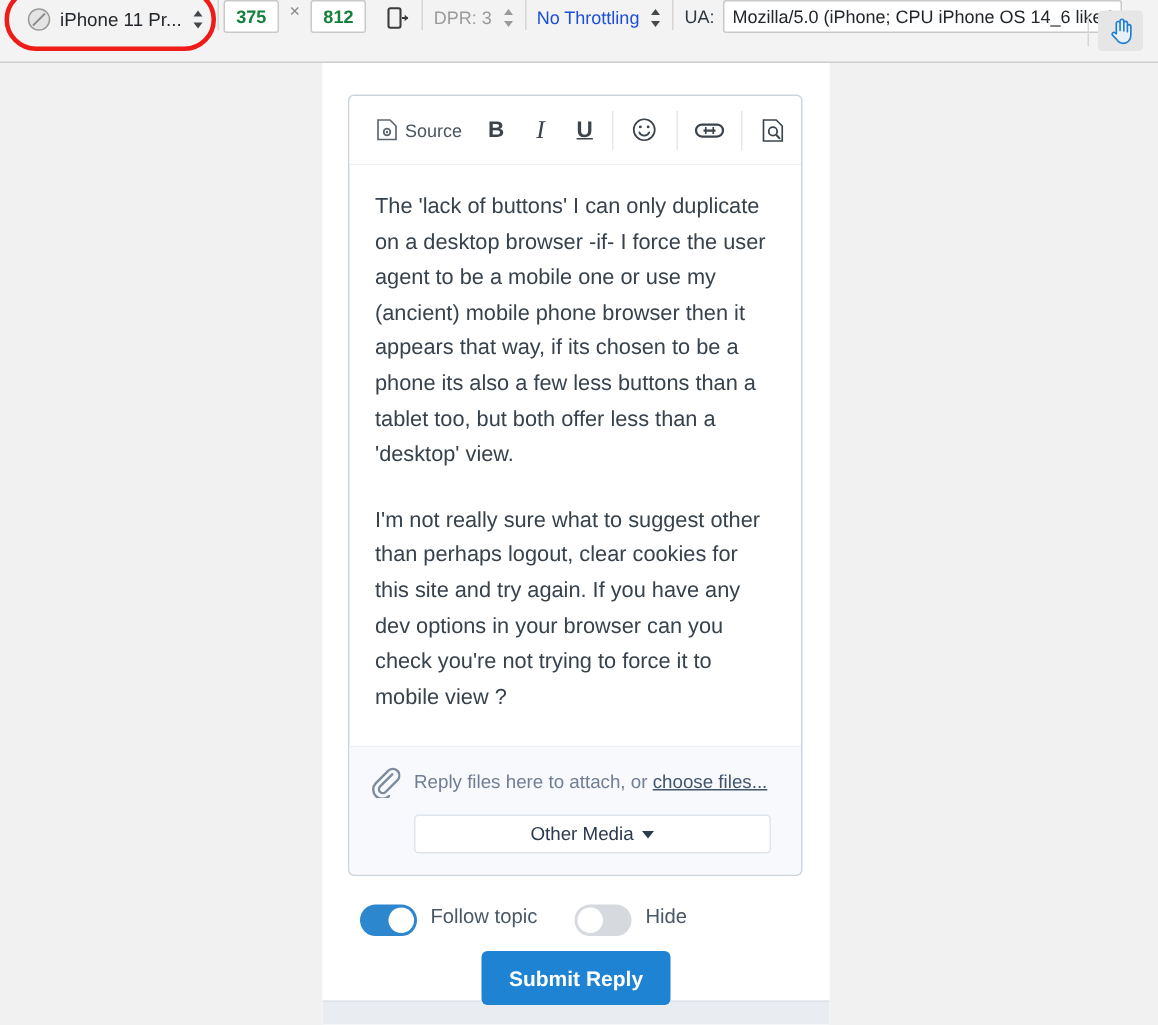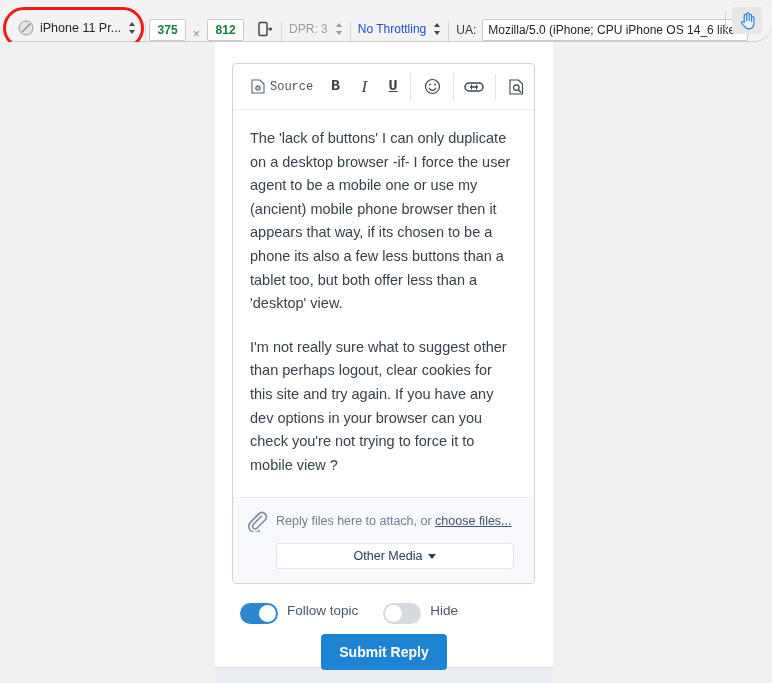--- a/index.html
+++ b/index.html
@@ -9,22 +9,22 @@
     background: #f1f1f1;
     overflow: hidden;
   }
 
   
   .device-toolbar {
     position: absolute; left: 0; top: 0;
     width: 772px; height: 42px;
     background: #f3f3f3;
     border-bottom: 1px solid #cdcdcd;
-    display: flex; align-items: flex-end;
-    font-size: 12px; color: #303942; border-radius: 18px;
+    display: flex; align-items: flex-start;
+    font-size: 12px; color: #303942;
   }
   .tb-sep {
     width: 1px; height: 20px; background: #d6d6d6;
     margin: 0 3px; flex: none;
   }
 
   .device-select-wrap {
     position: relative;
     display: flex; align-items: center;
     height: 26px; margin-left: 14px; padding: 0 6px 0 4px;
@@ -118,21 +118,21 @@
   }
   .editor-toolbar {
     height: 46px; display: flex; align-items: center;
     padding-left: 10px;
     border-bottom: 1px solid #eceff3;
     background: #fff;
     border-radius: 4px 4px 0 0;
   }
   .tool {
     display: flex; align-items: center; justify-content: center;
-    height: 28px; cursor: pointer; color: #454f5b; font-family: Liberation Mono, monospace;
+    height: 28px; cursor: pointer; color: #454f5b;
   }
   .tool-source { padding: 0 8px; gap: 5px; }
   .tool-source .lbl { font-size: 12px; color: #4a5560; }
   .tool-fmt {
     width: 31px; font-size: 15px; font-weight: bold; color: #3b444d;
   }
   .tool-ital { font-style: italic; font-weight: normal; font-family: "Liberation Serif", serif; font-size: 17px;}
   .tool-und { text-decoration: underline; font-weight: bold; }
   .ed-sep { width: 1px; height: 26px; background: #e3e7ec; margin: 0 3px; }
   .tool-icon { width: 38px; }

